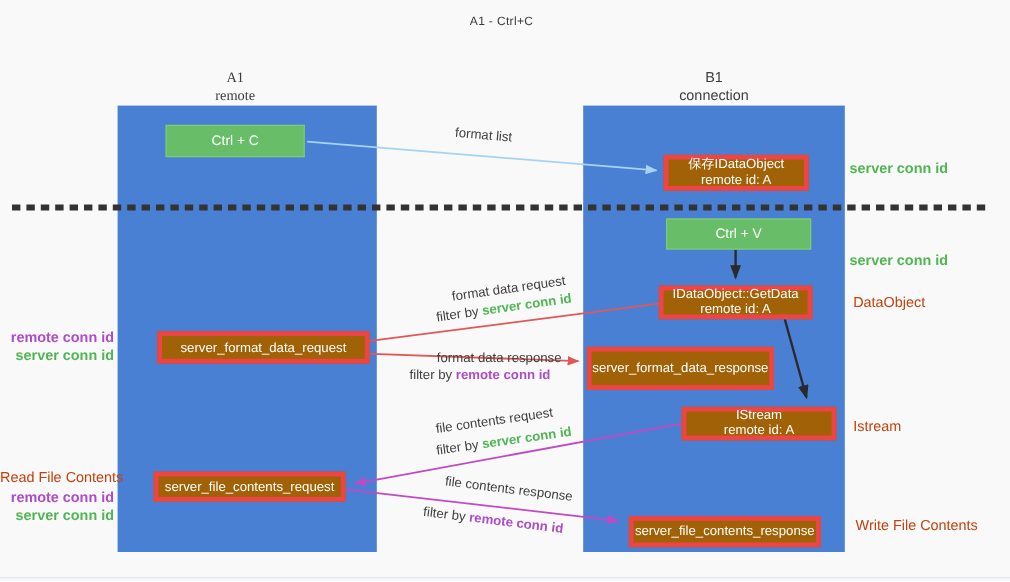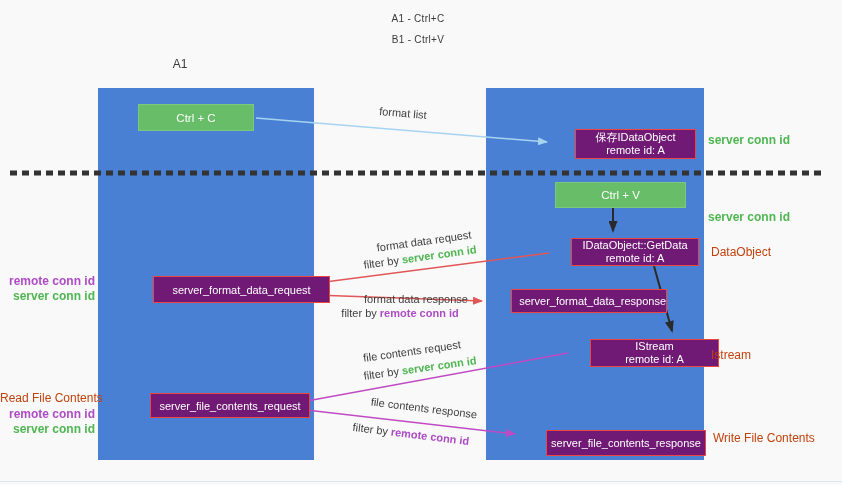--- a/index.html
+++ b/index.html
@@ -8,59 +8,61 @@
     font-family:"Liberation Sans","DejaVu Sans",sans-serif; overflow:hidden;
   }
   .title{
     position:absolute; left:308px; top:8px; width:220px; text-align:center;
     font-size:10px; line-height:21px; color:#3a3a3a; letter-spacing:.3px; z-index:5;
   }
   .lane-header{
     position:absolute; top:57px; width:120px; text-align:center;
     font-size:12px; line-height:15px; color:#3c3c3c; z-index:5;
   }
-  .lh-left{left:120px;}
+  .lh-left{left:136px;font-family:Liberation Serif, serif;}
   .lh-right{left:535px;}
   .lane{position:absolute; top:88px; height:372px; background:#4a80d4; z-index:1;}
   .lane-left{left:98px; width:216px;}
   .lane-right{left:486px; width:218px;}
   .overlay{position:absolute; left:0; top:0; z-index:2;}
   .box{
     position:absolute; z-index:3; display:flex; flex-direction:column;
     align-items:center; justify-content:center; color:#fff; text-align:center;
     box-sizing:border-box; white-space:nowrap;
   }
   .box.green{background:#68bd68; border:1px solid #7cc97e; font-size:11.5px;}
-  .box.orange{background:#701a75; border:1px solid #ef4444; font-size:11.5px;margin-left:22px;}
+  .box.orange{background:#a16207; border:4px solid #ef4444; font-size:11.5px;}
   .box .bl{font-size:11px; line-height:13px;}
   .lbl{
     position:absolute; z-index:4; font-size:11px; color:#3e3e3e; white-space:nowrap;
     transform-origin:center;
   }
   .side{position:absolute; z-index:4; font-size:12px; white-space:nowrap;}
   .leftcol{position:absolute; z-index:4; left:0; text-align:right; font-size:12px; white-space:nowrap;}
   .green-t{color:#4fb651; font-weight:bold;}
   .purple-t{color:#ad4cc4; font-weight:bold;}
   .dark-t{color:#c2410c;}
   .bottom-edge{position:absolute; left:0; top:481px; width:842px; height:1px; background:#dde5ef; z-index:1;}
 </style>
 </head>
 <body>
 
 <div class="stage">
 
   <div class="title">
     <div>A1 - Ctrl+C</div>
-    <div>B1 - Ctrl+V</div>
   </div>
 
   <div class="lane-header lh-left">
     <div>A1</div>
+    <div>remote</div>
   </div>
   <div class="lane-header lh-right">
+    <div>B1</div>
+    <div>connection</div>
   </div>
 
   <div class="lane lane-left"></div>
   <div class="lane lane-right"></div>
 
   <svg class="overlay" width="842" height="485">
     <defs>
       <marker id="m-blue" markerUnits="userSpaceOnUse" markerWidth="10" markerHeight="8" refX="9" refY="4" orient="auto">
         <path d="M0,0 L10,4 L0,8 Z" fill="#a6d3f2"></path>
       </marker>
@@ -86,34 +88,34 @@
 
   <div class="box green" style="left:138px;top:104px;width:116px;height:27px;">
     <span>Ctrl + C</span>
   </div>
 
   <div class="box orange" style="left:553px;top:129px;width:121px;height:30px;">
     <span class="bl">保存IDataObject</span>
     <span class="bl">remote id: A</span>
   </div>
 
-  <div class="box green" style="left:555px;top:182px;width:131px;height:26px;">
+  <div class="box green" style="left:555px;top:182px;width:121px;height:26px;">
     <span>Ctrl + V</span>
   </div>
 
   <div class="box orange" style="left:549px;top:238px;width:128px;height:28px;">
     <span class="bl">IDataObject::GetData</span>
     <span class="bl">remote id: A</span>
   </div>
 
   <div class="box orange" style="left:131px;top:276px;width:177px;height:27px;">
     <span style="font-size:11px;">server_format_data_request</span>
   </div>
 
-  <div class="box orange" style="left:489px;top:289px;width:156px;height:24px;align-items:flex-end;">
+  <div class="box orange" style="left:489px;top:289px;width:156px;height:36px;">
     <span style="font-size:11px;">server_format_data_response</span>
   </div>
 
   <div class="box orange" style="left:568px;top:339px;width:129px;height:28px;">
     <span class="bl">IStream</span>
     <span class="bl">remote id: A</span>
   </div>
 
   <div class="box orange" style="left:524px;top:430px;width:160px;height:26px;">
     <span style="font-size:11px;">server_file_contents_response</span>

